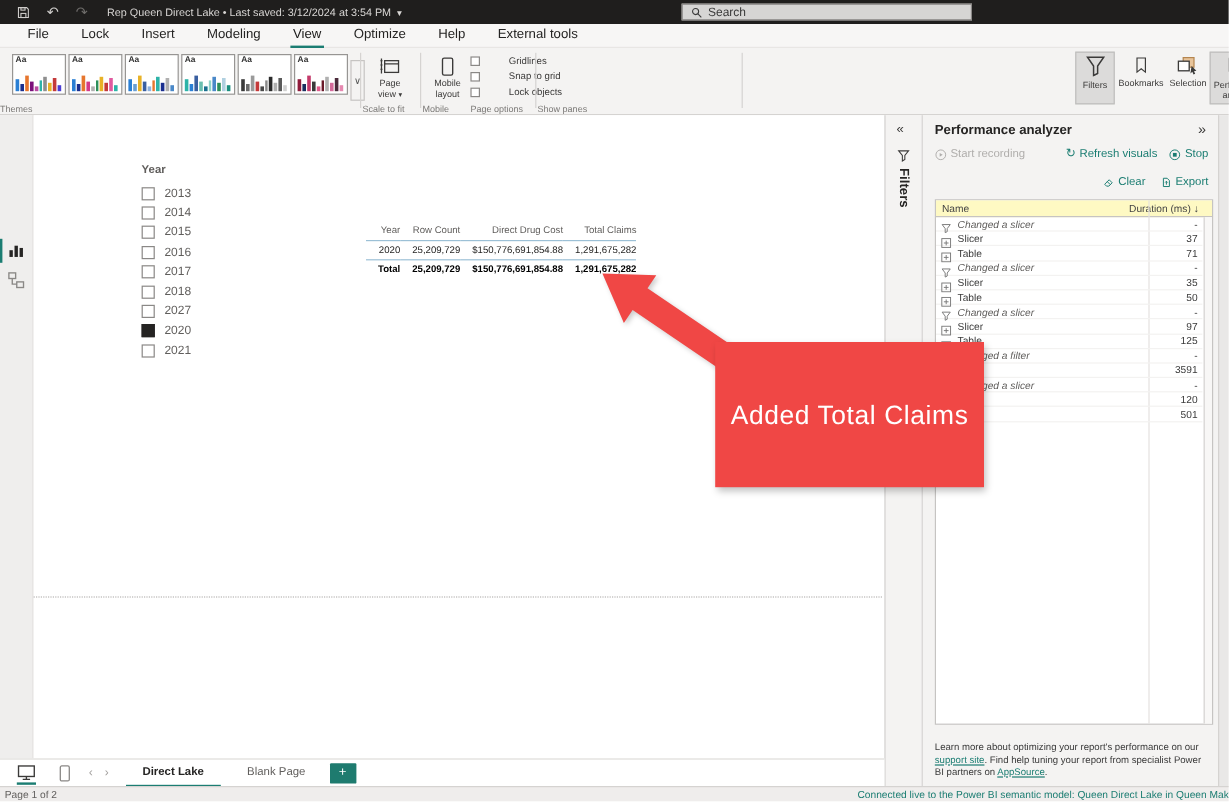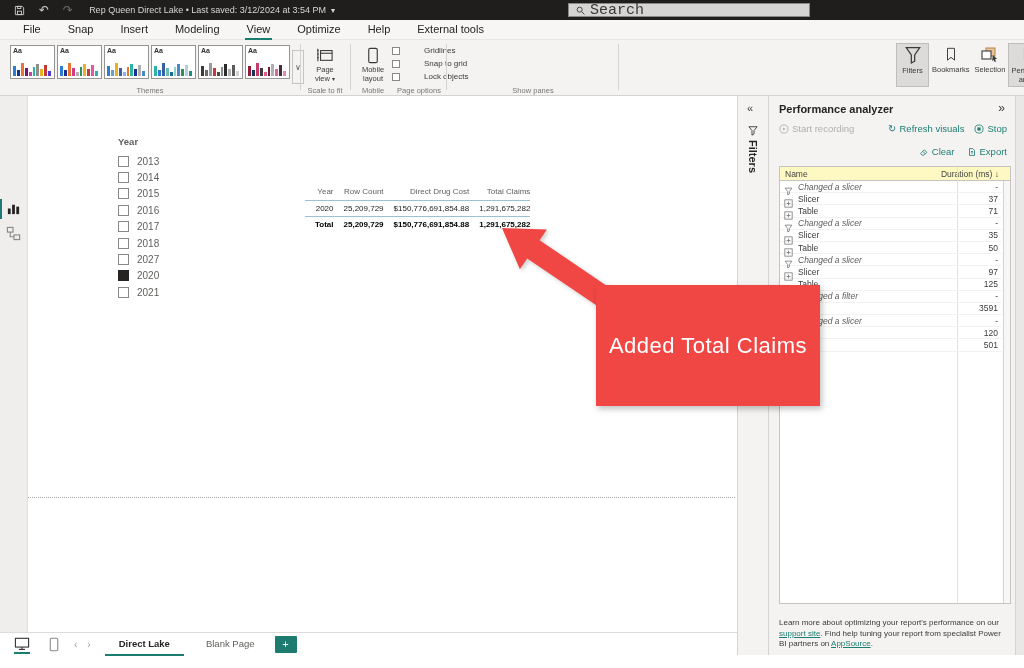--- a/index.html
+++ b/index.html
@@ -8,33 +8,33 @@
   #app { position:relative; width:1024px; height:668px; background:#fff; }
 
   
   #titlebar { position:absolute; left:0; top:0; width:1024px; height:20px; background:#1f1e1d; display:flex; align-items:center; }
   #titlebar .tb-icon { color:#cfcdcb; font-size:12px; line-height:20px; margin-left:14px; }
   #titlebar .tb-icon.dim { color:#6e6c6a; }
   #titlebar svg { display:block; }
   #tb-title { color:#d8d6d4; font-size:9px; margin-left:16px; white-space:nowrap; }
   #tb-caret { color:#d8d6d4; font-size:8px; margin-left:5px; }
   #tb-search { position:absolute; left:568px; top:3px; width:242px; height:14px; background:#d6d5d4; border:1px solid #8a8886; display:flex; align-items:center; }
-  #tb-search input { border:none; background:transparent; outline:none; font-size:15px; color:#3a3a3a; width:190px; font-family:Liberation Mono, monospace; }
+  #tb-search input { border:none; background:transparent; outline:none; font-size:10px; color:#3a3a3a; width:190px; font-family:Liberation Sans, sans-serif; }
   #tb-search input::placeholder { color:#3a3a3a; }
 
   
   #menubar { position:absolute; left:0; top:20px; width:1024px; height:20px; background:#f7f6f5; display:flex; align-items:center; border-bottom:1px solid #e8e6e4; }
   .menu-tab { font-size:11px; color:#252423; padding:0 4px; margin-left:19px; height:20px; line-height:19px; position:relative; cursor:default; white-space:nowrap; }
   .menu-tab.active { color:#1b1a19; }
   .menu-tab.active::after { content:""; position:absolute; left:2px; right:2px; bottom:0; height:2px; background:#1b7d72; }
 
   
   #ribbon { position:absolute; left:0; top:40px; width:1024px; height:56px; background:#f4f3f2; border-bottom:1px solid #d5d3d1; }
   .rb-group { position:absolute; top:0; height:56px; }
-  .rb-group-label { position:absolute; bottom:1px; left:0; right:0; text-align:center; font-size:7.5px; color:#7a7876; }
+  .rb-group-label { position:absolute; bottom:1px; left:0; right:0; font-size:7.5px; color:#7a7876; }
   .rb-divider { position:absolute; top:4px; height:46px; width:1px; background:#d5d3d1; }
 
   #themes-gallery { position:absolute; left:10px; top:5px; display:flex; }
   .theme-thumb { width:45px; height:34px; background:#fff; border:1px solid #979593; margin-right:2px; position:relative; }
   .theme-thumb .aa { position:absolute; left:2px; top:1px; font-size:7px; color:#333; font-weight:bold; }
   .theme-thumb .bars { position:absolute; left:2px; right:2px; bottom:2px; height:15px; display:flex; align-items:flex-end; }
   .theme-thumb .bars i { display:block; width:3px; margin-right:1px; }
   #themes-chevron { width:12px; height:34px; margin-top:5px; border:1px solid #c6c4c2; background:#f4f3f2; font-size:8px; color:#555; text-align:center; line-height:34px; }
 
   .rb-bigbtn { position:absolute; top:3px; width:42px; height:44px; text-align:center; font-size:7.5px; color:#3b3a39; line-height:9px; }
@@ -148,21 +148,21 @@
             <circle cx="6.5" cy="6.5" r="4.5" fill="none" stroke="#3a3a3a" stroke-width="1.6"></circle>
             <line x1="10" y1="10" x2="15" y2="15" stroke="#3a3a3a" stroke-width="1.6"></line>
           </svg>
       </span>
       <input placeholder="Search" style="">
     </div>
   </div>
 
   <div id="menubar">
       <span class="menu-tab">File</span>
-      <span class="menu-tab">Snap</span>
+      <span class="menu-tab">Lock</span>
       <span class="menu-tab">Insert</span>
       <span class="menu-tab">Modeling</span>
       <span class="menu-tab active">View</span>
       <span class="menu-tab">Optimize</span>
       <span class="menu-tab">Help</span>
       <span class="menu-tab">External tools</span>
     </div>
 
   <div id="ribbon">
     <div class="rb-group" style="left:0;width:300px;">
@@ -662,14 +662,18 @@
     </span>
     <span class="tab-nav">‹</span>
     <span class="tab-nav">›</span>
     <span id="page-tabs" style="display:flex;margin-left:10px;">
         <span class="page-tab active">Direct Lake</span>
         <span class="page-tab">Blank Page</span>
       </span>
     <span id="add-page">+</span>
   </div>
 
+  <div id="statusbar">
+    <span id="status-left">Page 1 of 2</span>
+    <span id="status-right">Connected live to the Power BI semantic model: Queen Direct Lake in Queen Mak</span>
+  </div>
 
 </div>
 
 </body></html>

